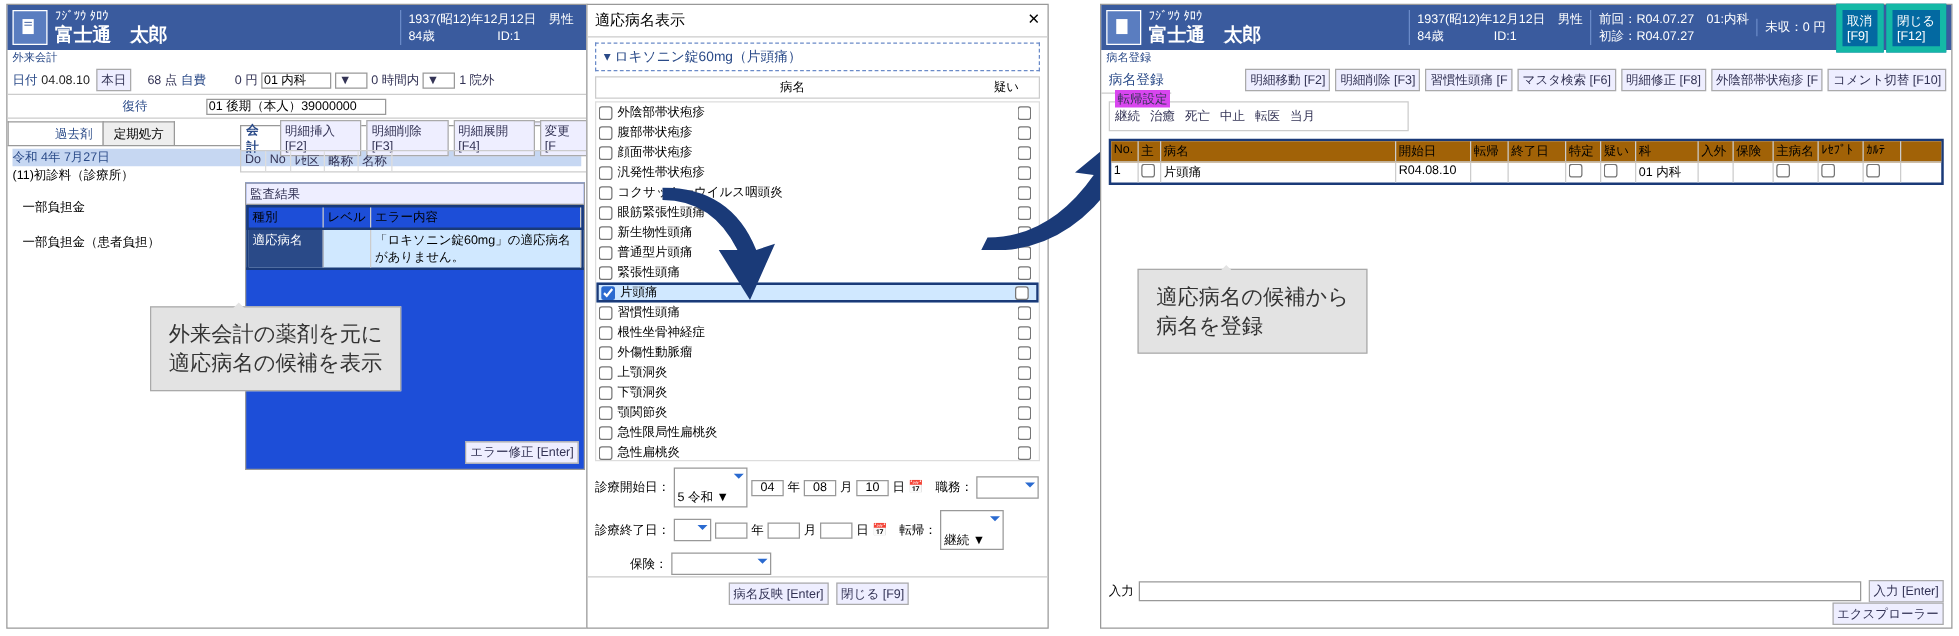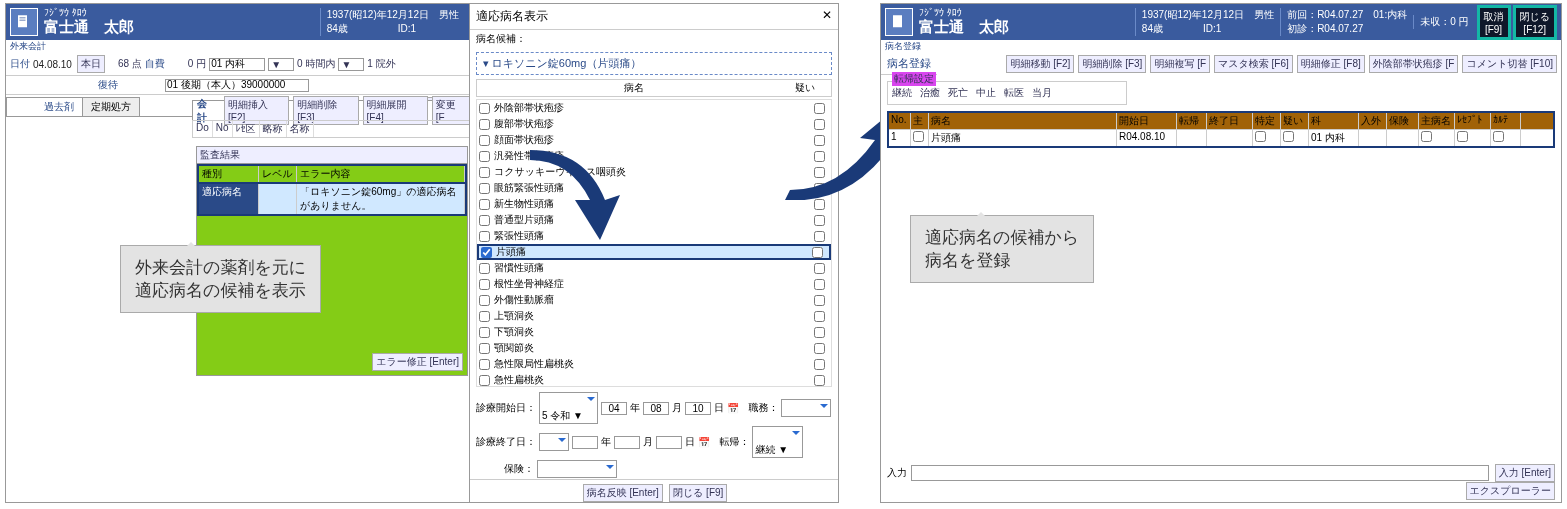--- a/index.html
+++ b/index.html
@@ -5,38 +5,38 @@
 * { box-sizing: border-box; margin: 0; padding: 0; }
 body { font-family: "MS PGothic", sans-serif; font-size: 11px; background: #fff; position: relative; width: 1567px; height: 509px; }
 .panel { position: absolute; background: #fff; border: 1px solid #999; }
 .header { background: #3a5b9e; color: #fff; display: flex; align-items: center; padding: 2px 4px; height: 36px; }
 .header-icon { width: 28px; height: 28px; background: #5a7dc0; border: 1px solid #fff; margin-right: 6px; display:flex;align-items:center;justify-content:center; }
 .header-icon svg { width: 18px; height: 18px; }
 .header-kana { font-size: 10px; }
 .header-name { font-size: 15px; font-weight: bold; }
 .header-mid { margin-left: auto; font-size: 10px; text-align: left; padding: 0 6px; border-left:1px solid #6a8ac8; }
 .header-right-block { font-size: 10px; padding: 0 6px; border-left:1px solid #6a8ac8; }
-.header-btn { background: #0f172a; color: #fff; border: 3px solid #14b8a6; padding: 2px 4px; font-size: 10px; margin-left: 2px; text-align:center; }
+.header-btn { background: #0369a1; color: #fff; border: 5px solid #14b8a6; padding: 2px 4px; font-size: 10px; margin-left: 2px; text-align:left; }
 .Lpanel { left: 5px; top: 3px; width: 465px; height: 500px; }
 .toolbar-row { display: flex; align-items: center; padding: 2px 4px; gap: 3px; font-size: 10px; border-bottom:1px solid #ccc; color:#335; }
 .toolbar-row .lbl { color:#2a4a88; }
 .toolbar-row .val { color:#222; }
 .toolbar-row input[type=text]{ border:1px solid #999; font-size:10px; padding:0 1px; }
 .tabs { display:flex; border-bottom:1px solid #999; margin-top:2px; font-size:10px; }
 .tab { padding: 2px 8px; border:1px solid #999; border-bottom:none; background:#eee; margin-right:-1px; }
 .tab.sel { background:#fff; color:#2a4a88;padding-left:37px; }
 .smallbtn { background:#eef; border:1px solid #aaa; padding:1px 3px; font-size:10px; color:#335; margin-left:2px; }
 .tree { padding:2px 4px; font-size:10px; }
 .tree .drow { display:flex; }
 .tree .sel { background:#c6d7f2; color:#2a4a88; }
 .chargecell { display:inline-block; width:54px; text-align:right; border:1px solid #ccc; background:#fff; }
 .kaikeibar { position:absolute; left:186px; top:96px; width:278px; height:20px; display:flex; align-items:center; font-size:10px; gap:2px; background:#fff; border-top:1px solid #999; border-left:1px solid #999;}
 .kaikeiheads { position:absolute; left:186px; top:116px; width:278px; display:flex; font-size:10px; color:#335; border:1px solid #ccc; }
 .kaikeiheads span { padding:1px 3px; border-right:1px solid #ddd; }
-.kansa { position:absolute; left:190px; top:142px; width:272px; height:230px; border:1px solid #999; background:#84cc16; }
+.kansa { position:absolute; left:190px; top:142px; width:272px; height:230px; border:1px solid #999; background:#1d4ed8; }
 .kansa-title { display:flex; background:#eef; border-bottom:1px solid #999; }
 .kansa-title span { font-size:10px; padding:1px 3px; color:#335; }
 .kansa-hdr { display:flex; font-size:10px; border:2px solid #1a3a78; }
 .kansa-hdr span, .kansa-row span { padding:1px 3px; border-right:1px solid #ccc; }
 .kansa-row { display:flex; font-size:10px; border-left:2px solid #1a3a78; border-right:2px solid #1a3a78; border-bottom:2px solid #1a3a78; background:#d0e8ff; }
 .kansa .botbtn { position:absolute; bottom:4px; right:4px; }
 .callout { position:absolute; background:#e3e3e3; border:1px solid #aaa; padding:10px 14px; font-size:17px; color:#333; }
 .callout:before { content:""; position:absolute; top:-14px; left:60px; border:10px solid transparent; border-bottom-color:#e3e3e3; }
 .Mpanel { left: 469px; top: 3px; width: 370px; height: 500px; }
 .Mpanel .title { font-size:12px; padding:4px 6px; border-bottom:1px solid #ccc; display:flex; justify-content:space-between; }
@@ -104,20 +104,34 @@
   </div>
   <div class="toolbar-row">
     <span style="margin-left:88px" class="lbl">復待</span>
     <input type="text" style="width: 144px; margin-left: 44px;" value="01 後期（本人）39000000">
   </div>
   <div class="tabs">
     <div class="tab sel">過去剤</div>
     <div class="tab">定期処方</div>
     <span style="margin-left:auto" class="smallbtn">切替 [F10]</span>
   </div>
+  <div class="tree">
+    <div class="drow sel">令和 4年 7月27日</div>
+    <div class="drow">(11)初診料（診療所）</div>
+    <div style="height:12px"></div>
+    <div class="drow">
+        <span style="margin-left:8px">一部負担金</span>
+        <span style="margin-left:auto" class="chargecell">290円</span>
+      </div>
+    <div style="height:12px"></div>
+    <div class="drow">
+        <span style="margin-left:8px">一部負担金（患者負担）</span>
+        <span style="margin-left:auto" class="chargecell">290円</span>
+      </div>
+  </div>
   <div class="kaikeibar">
     <span style="color:#2a4a88;font-weight:bold;padding:0 4px">会計</span>
     <span class="smallbtn">明細挿入 [F2]</span>
     <span class="smallbtn">明細削除 [F3]</span>
     <span class="smallbtn">明細展開 [F4]</span>
     <span class="smallbtn">変更 [F</span>
   </div>
   <div class="kaikeiheads">
     <span>Do</span>
     <span>No</span>
@@ -143,21 +157,20 @@
   </div>
 </div>
 <div class="callout" style="left:120px;top:245px"><span style="white-space:pre">外来会計の薬剤を元に
 適応病名の候補を表示</span></div>
 
 <div class="panel Mpanel">
   <div class="title">
     <span>適応病名表示</span>
     <span>✕</span>
   </div>
-  <div style="font-size:10px;padding:2px 6px">病名候補：</div>
   <div class="drug">▾ <span>ロキソニン錠60mg（片頭痛）</span></div>
   <div class="colhdr">
       <span style="flex:1;text-align:center">病名</span>
       <span style="width:40px">疑い</span>
     </div>
   <div class="list" id="midlist">
       <div class="li">
         <input type="checkbox" style="">
         <span>外陰部帯状疱疹</span>
         <input type="checkbox" style="margin-left: auto;">
@@ -316,21 +329,21 @@
 [F9]</div>
     <div class="header-btn" style="white-space:pre">閉じる
 [F12]</div>
   </div>
   <div style="font-size:9px;color:#2a4a88;padding:0 4px">病名登録</div>
   <div style="display:flex;align-items:center">
     <div class="subtitle">病名登録</div>
     <div class="funcbar" style="margin-left:auto" id="funcbar">
         <span class="smallbtn">明細移動 [F2]</span>
         <span class="smallbtn">明細削除 [F3]</span>
-        <span class="smallbtn">明細複写 [F</span>
+        <span class="smallbtn">習慣性頭痛 [F</span>
         <span class="smallbtn">マスタ検索 [F6]</span>
         <span class="smallbtn">明細修正 [F8]</span>
         <span class="smallbtn">外陰部帯状疱疹 [F</span>
         <span class="smallbtn">コメント切替 [F10]</span>
       </div>
   </div>
   <div class="statusrow">
     <span style="position:absolute;margin-top:-14px;background:#d946ef;padding:0 2px">転帰設定</span>
     <span id="statusitems"><span style="margin-right: 8px;">継続</span><span style="margin-right: 8px;">治癒</span><span style="margin-right: 8px;">死亡</span><span style="margin-right: 8px;">中止</span><span style="margin-right: 8px;">転医</span><span style="margin-right: 8px;">当月</span></span>
   </div>

